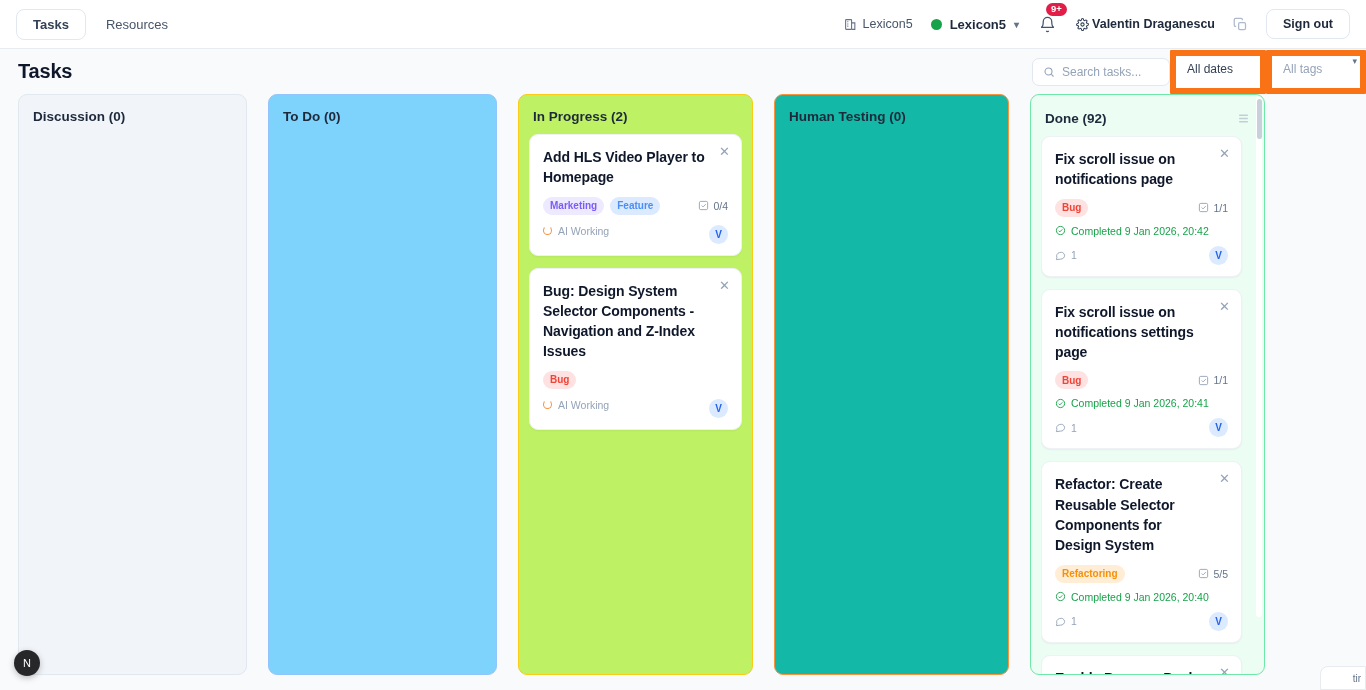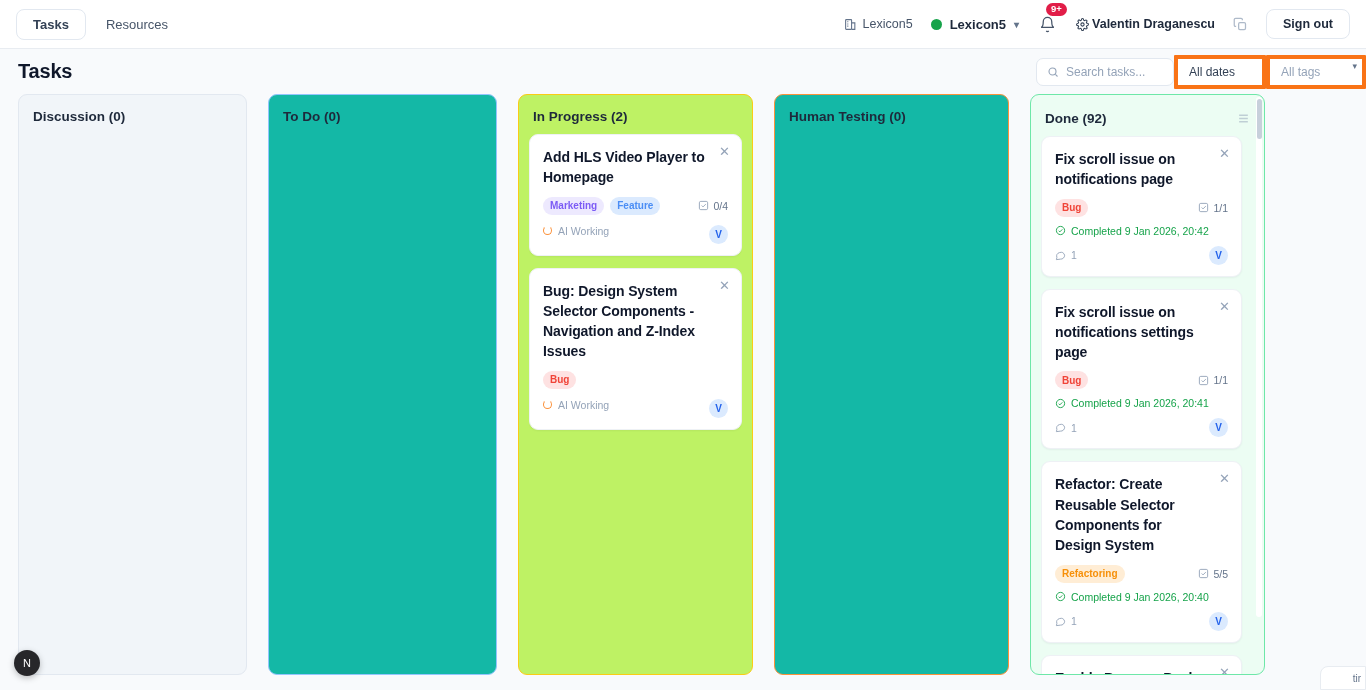--- a/index.html
+++ b/index.html
@@ -58,22 +58,22 @@
     border:1px solid #e2e8f0; background:#fff; border-radius:7px;
     padding:6px 10px; width:138px;
   }
   .search input{
     border:none; outline:none; font-size:12px; color:#64748b; width:100%;
     font-family:"Liberation Sans", sans-serif; background:transparent;
   }
   .search input::placeholder{ color:#94a3b8; }
   .sel{
     appearance:none; -webkit-appearance:none;
-    border:4px solid #f97316; background:#fff; border-radius:1px;
-    padding:6px 26px 6px 11px; font-size:12px; color:#334155;
+    border:6px solid #f97316; background:#fff; border-radius:1px;
+    padding:6px 26px 12px 11px; font-size:12px; color:#334155;
     font-family:"Liberation Sans", sans-serif; cursor:pointer;
   }
   .sel-wrap{ position:relative; display:inline-block; }
   .sel-wrap .arw{ position:absolute; right:9px; top:6px; font-size:9px; color:#64748b; pointer-events:none;}
   .sel.muted{ color:#94a3b8; width:100px; }
   .newtask{
     margin-left:auto; background:#2563eb; color:#fff; border:none; border-radius:7px;
     padding:8px 14px; font-size:12.5px; font-weight:700; cursor:pointer;
     font-family:"Liberation Sans", sans-serif;
   }
@@ -88,21 +88,21 @@
     position:relative;
   }
   .col-head{
     font-size:13.5px; font-weight:700; color:#1e293b; padding:4px 4px 10px 4px;
     display:flex; align-items:center;
   }
   .col-menu{ margin-left:auto; cursor:pointer; opacity:.5; }
   .col-body{ flex:1; overflow:hidden; display:flex; flex-direction:column; gap:12px; position:relative;}
 
   .c-discussion{ background:#f1f5f9; border-color:#e2e8f0; }
-  .c-todo{ background:#14b8a6; border-color:#93c5fd; }
+  .c-todo{ background:#7dd3fc; border-color:#93c5fd; }
   .c-progress{ background:#bef264; border-color:#facc15; width:235px; flex:0 0 235px;}
   .c-testing{ background:#14b8a6; border-color:#fb923c; width:235px; flex:0 0 235px;}
   .c-done{ background:#ecfdf3; border-color:#6ee7a8; width:235px; flex:0 0 235px; padding-top:12px;}
 
   
   .card{
     background:#fff; border:1px solid #eef1f5; border-radius:9px; padding:12px 13px 11px 13px;
     box-shadow:0 1px 2px rgba(15,23,42,.05); position:relative; cursor:pointer;
   }
   .card-title{

